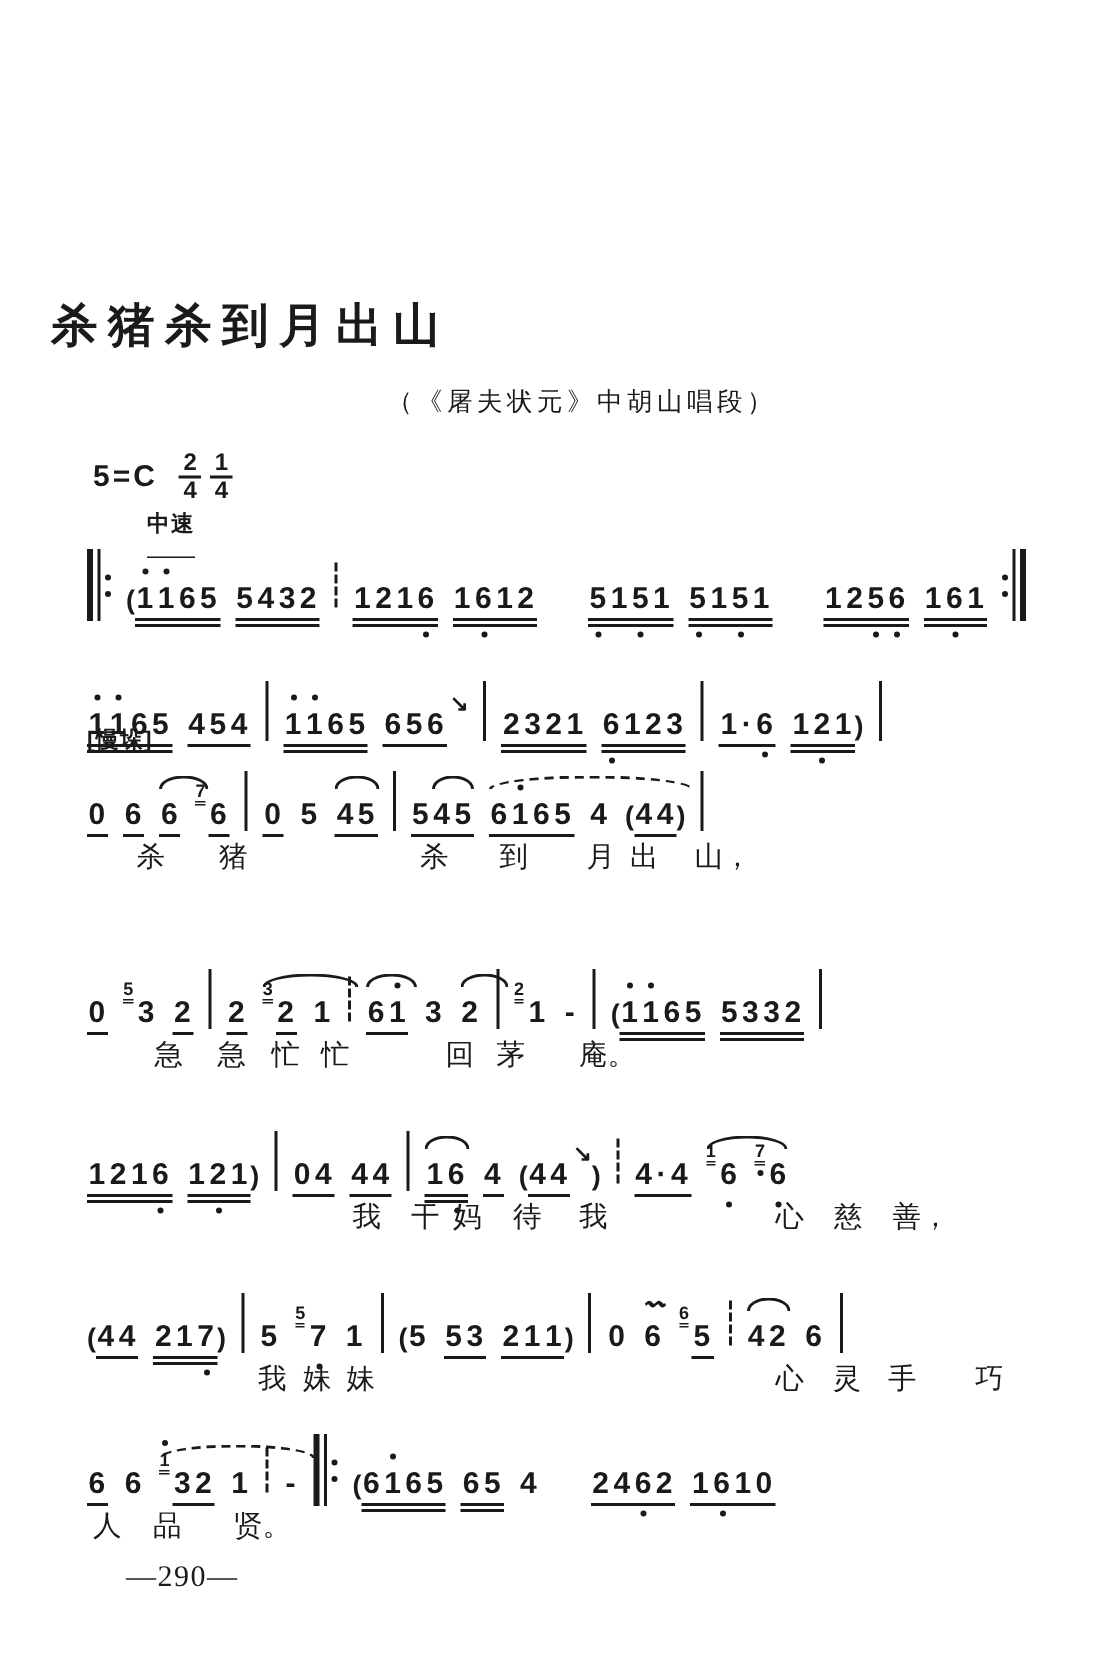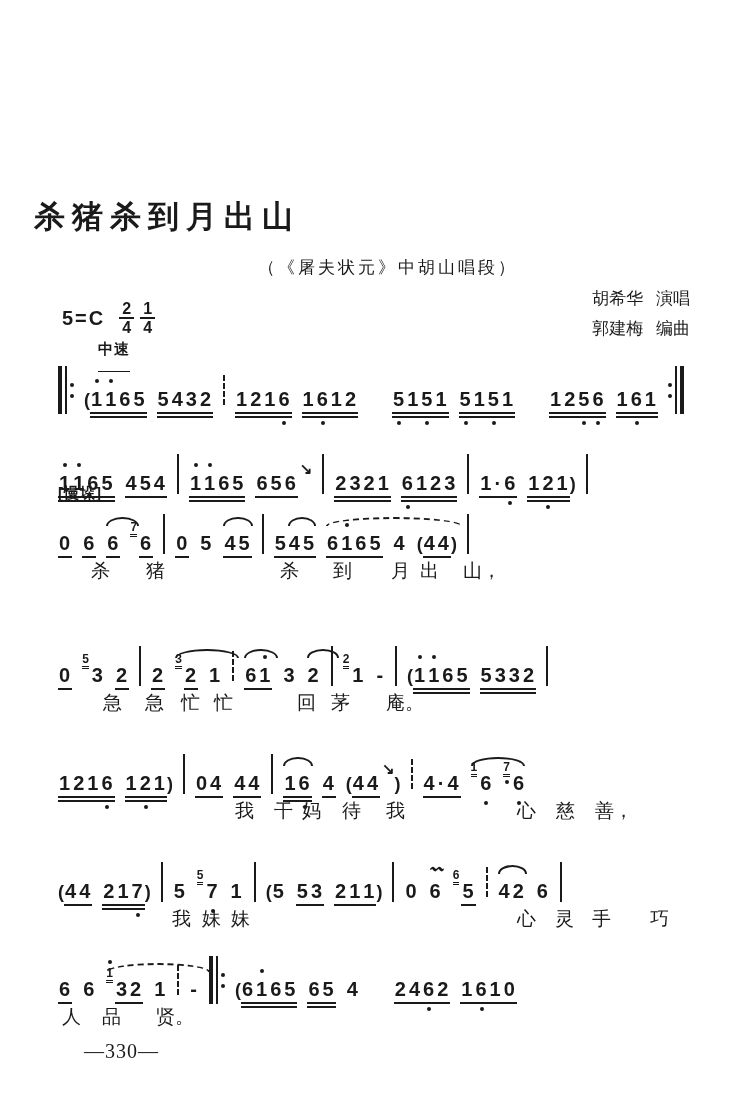--- a/index.html
+++ b/index.html
@@ -59,30 +59,20 @@
   .lyric-row{position:absolute;top:48px;left:0;right:0;height:26px;}
   .lyric{position:absolute;font-size:19px;white-space:nowrap;}
 </style>
 </head>
 <body>
 
 <div class="page">
   <div class="title">杀猪杀到月出山</div>
   <div class="subtitle">（《屠夫状元》中胡山唱段）</div>
 
-  <div class="credits">
-    <div class="credit-row">
-      <span>胡希华</span>
-      <span>演唱</span>
-    </div>
-    <div class="credit-row">
-      <span>郭建梅</span>
-      <span>编曲</span>
-    </div>
-  </div>
 
   <div class="keysig">
     <span class="tonic">5=C</span>
     <span class="frac">
       <span class="num">2</span>
       <span class="den">4</span>
     </span>
     <span class="frac">
       <span class="num">1</span>
       <span class="den">4</span>
@@ -714,14 +704,14 @@
           </span>
         </div>
         <div class="lyric-row">
           <span class="lyric" style="left: 4px;">人</span>
           <span class="lyric" style="left: 44px;">品</span>
           <span class="lyric" style="left: 98px;">贤。</span>
         </div>
       </div>
     </div>
 
-  <div class="pageno">—330—</div>
+  <div class="pageno">—290—</div>
 </div>
 
 </body></html>

